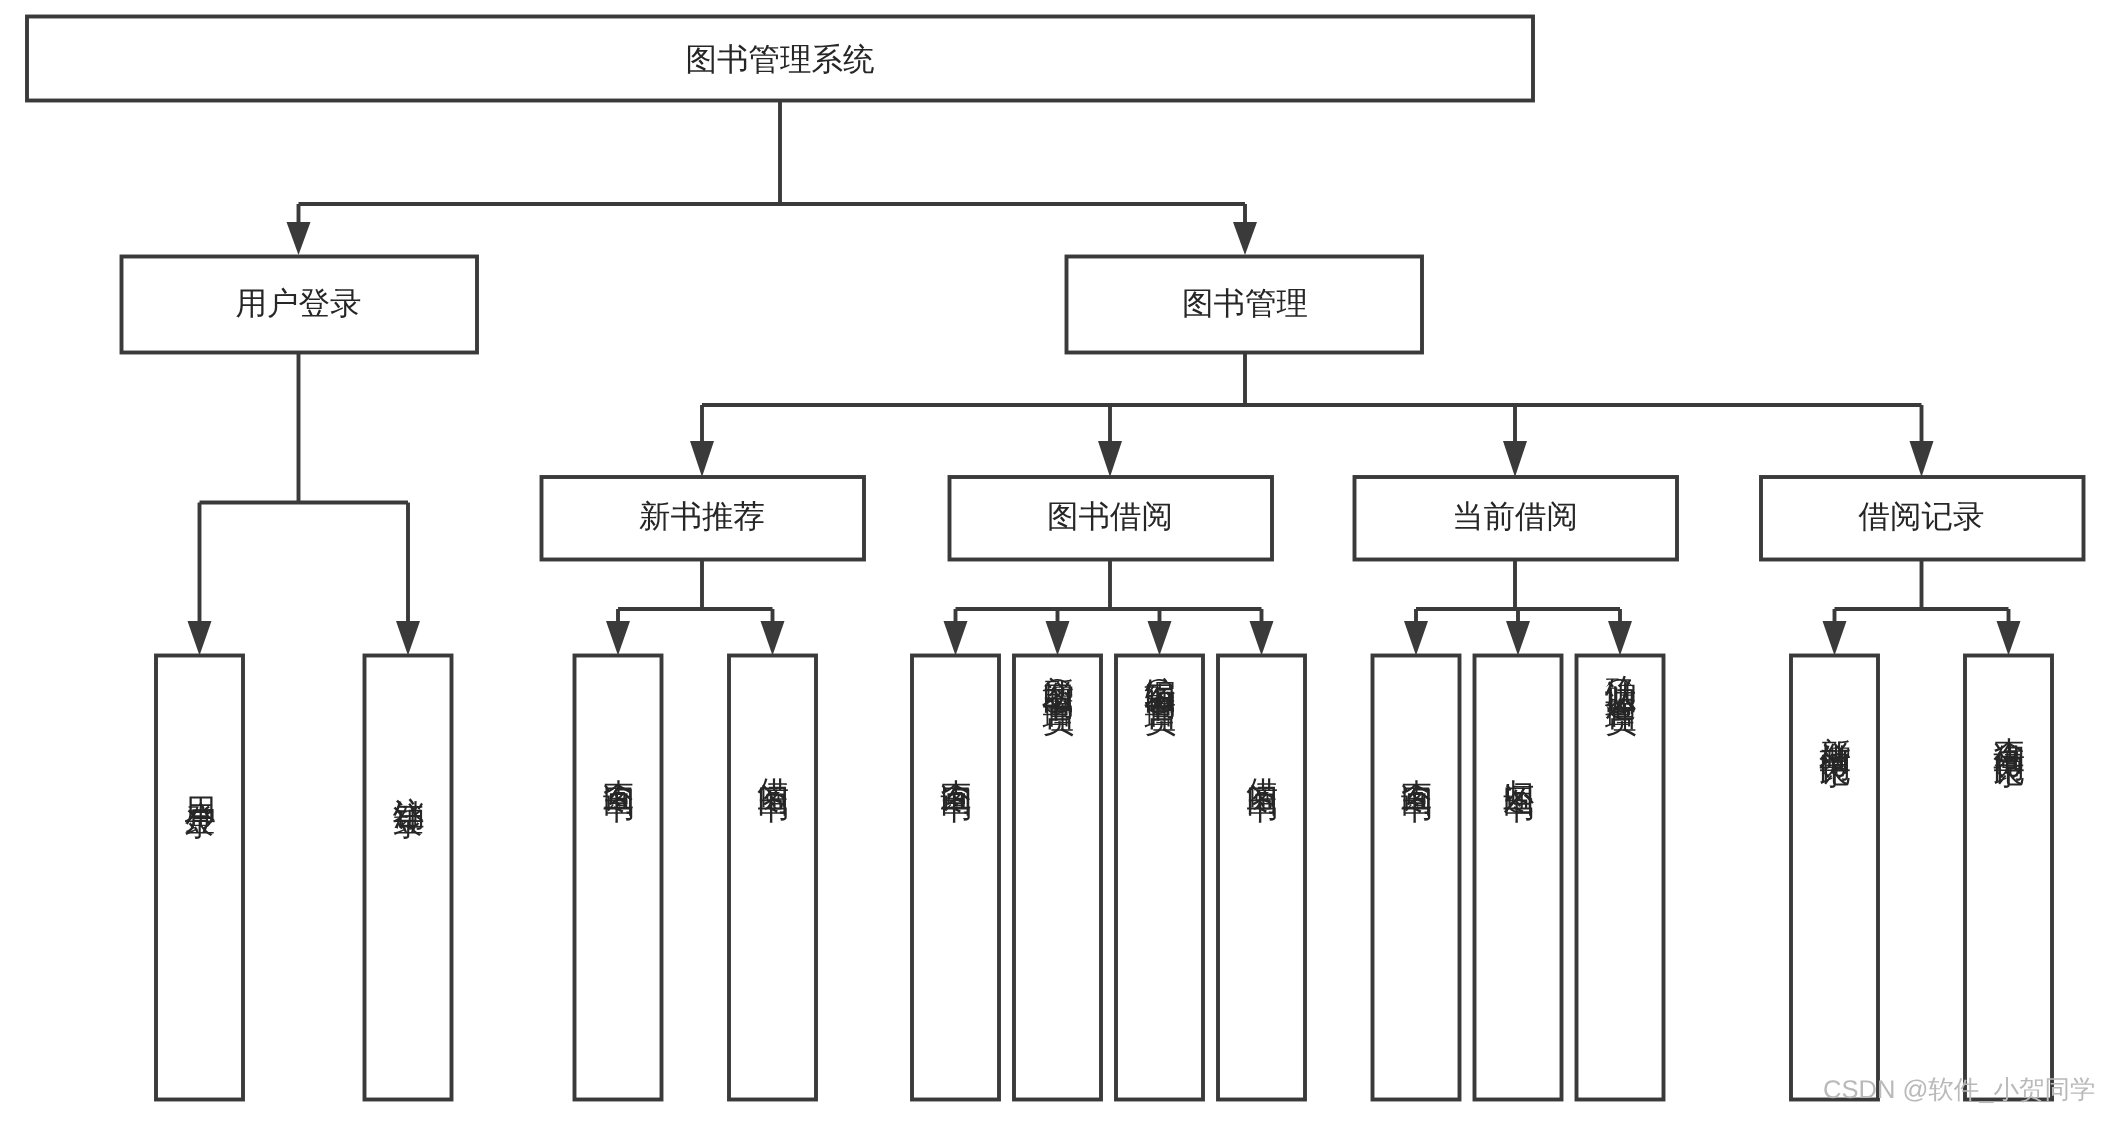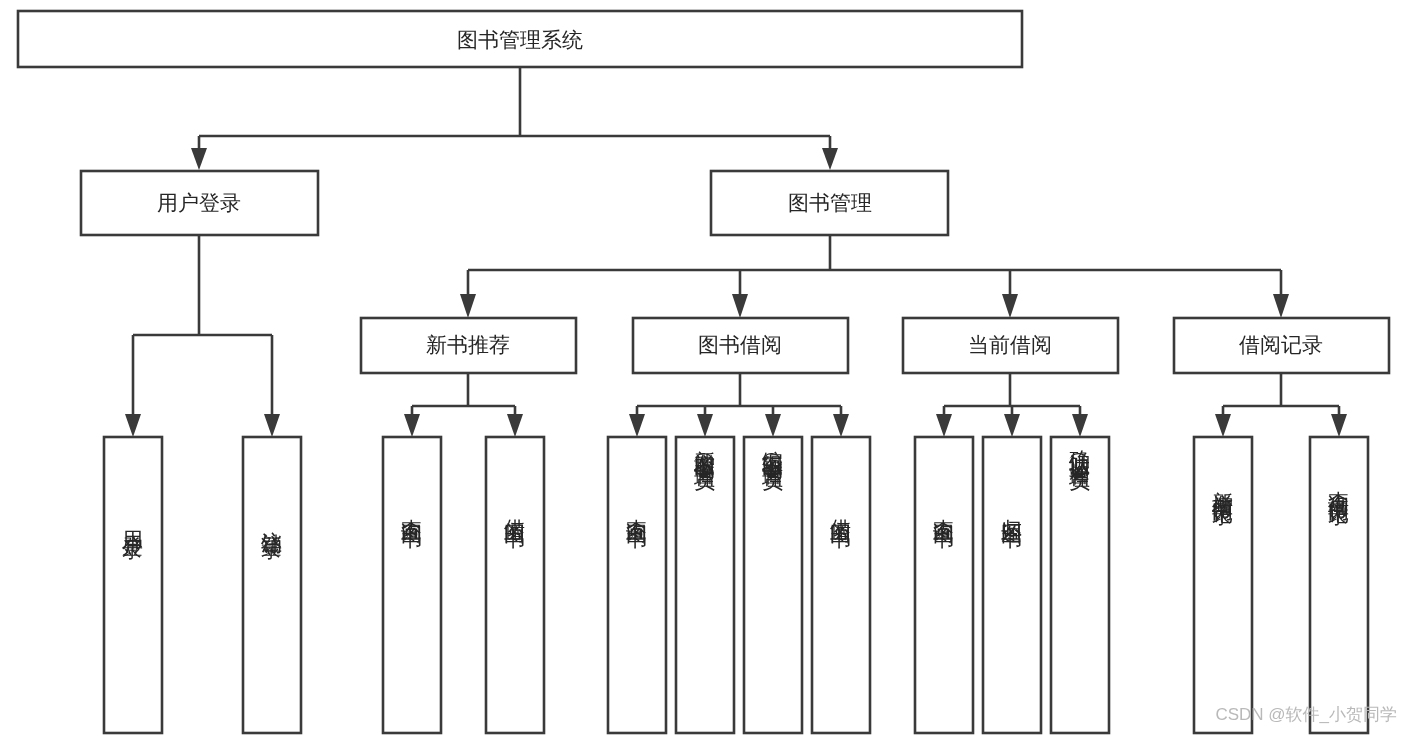--- a/index.html
+++ b/index.html
@@ -52,21 +52,21 @@
     font-size: 21px;
     fill: #262626;
     writing-mode: vertical-rl;
     text-orientation: upright;
     letter-spacing: 3px;
     white-space: pre;
   }
   .watermark-text {
     position: absolute;
     right: 8px;
-    bottom: 21px;
+    bottom: 9px;
     font-family: "Liberation Sans", "DejaVu Sans", sans-serif;
     font-size: 17px;
     color: #b9b9b9;
     white-space: nowrap;
     pointer-events: none;
   }
 </style>
 </head>
 <body>
 

